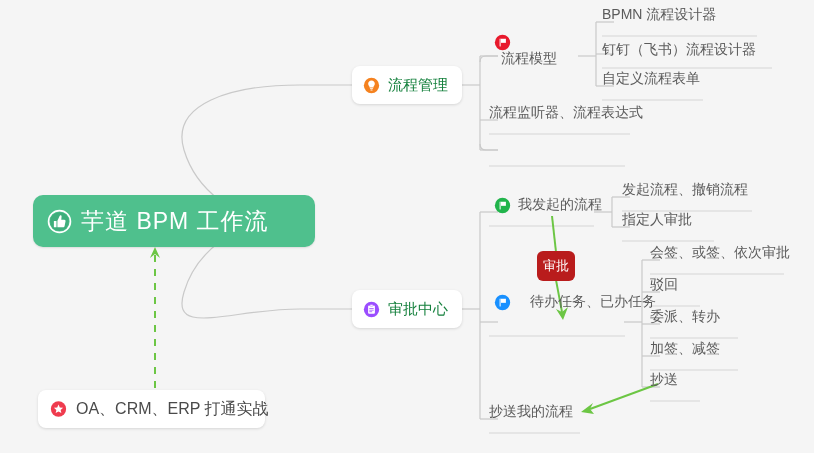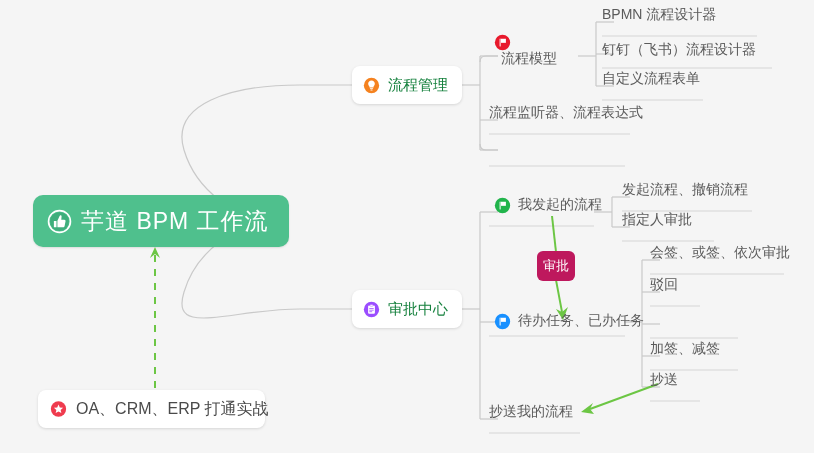--- a/index.html
+++ b/index.html
@@ -10,21 +10,21 @@
     overflow:hidden;
     position:relative;
   }
   #canvas{position:absolute;left:0;top:0;width:814px;height:453px;}
   svg.links{position:absolute;left:0;top:0;width:814px;height:453px;pointer-events:none;}
 
   .node{position:absolute;box-sizing:border-box;white-space:nowrap;display:flex;align-items:center;}
 
   
   .root{
-    left:33px;top:195px;width:256px;height:52px;
+    left:33px;top:195px;width:282px;height:52px;
     background:#4fc08d;border-radius:10px;
     box-shadow:0 1px 2px rgba(0,0,0,0.10);
     padding-left:14px;
   }
   .root .label{
     color:#ffffff;font-size:23px;letter-spacing:1px;margin-left:9px;
   }
 
   
   .branch{
@@ -46,21 +46,21 @@
   .cicon{
     width:17px;height:17px;border-radius:50%;
     display:inline-flex;align-items:center;justify-content:center;flex:0 0 auto;
   }
   .cicon.big{width:25px;height:25px;}
   .cicon svg{display:block;}
 
   
   .chip{
     position:absolute;left:537px;top:251px;width:38px;height:30px;
-    background:#be185d;border-radius:6px;
+    background:#b91c1c;border-radius:6px;
     display:flex;align-items:center;justify-content:center;
     color:#ffffff;font-size:13px;
   }
 
   
   .note{
     left:38px;top:390px;width:227px;height:38px;
     background:#ffffff;border-radius:8px;
     box-shadow:0 1px 3px rgba(0,0,0,0.13);
     padding:0 12px;
@@ -216,21 +216,21 @@
     <span class="cicon">
       <svg width="17" height="17" viewBox="0 0 20 20">
         <circle cx="10" cy="10" r="9" fill="#21b44b"></circle>
         <rect x="6.6" y="5.2" width="1.2" height="9.6" rx="0.6" fill="#ffffff"></rect>
         <path d="M8.2 5.6 L14 5.6 L14 10.4 L8.2 10.4 Z" fill="#ffffff"></path>
       </svg>
     </span>
     <span class="label">我发起的流程</span>
   </div>
 
-  <div class="node leaf icontext" style="left:494px;top:313px;">
+  <div class="node leaf icontext" style="left:494px;top:294px;gap:12px;">
     <span class="cicon">
       <svg width="17" height="17" viewBox="0 0 20 20">
         <circle cx="10" cy="10" r="9" fill="#1890ff"></circle>
         <rect x="6.6" y="5.2" width="1.2" height="9.6" rx="0.6" fill="#ffffff"></rect>
         <path d="M8.2 5.6 L14 5.6 L14 10.4 L8.2 10.4 Z" fill="#ffffff"></path>
       </svg>
     </span>
     <span class="label">待办任务、已办任务</span>
   </div>
 
@@ -244,20 +244,23 @@
   <div class="node leaf" style="left:622px;top:212px;">
     <span class="label">指定人审批</span>
   </div>
 
   <div class="node leaf" style="left:650px;top:245px;">
     <span class="label">会签、或签、依次审批</span>
   </div>
   <div class="node leaf" style="left:650px;top:277px;">
     <span class="label">驳回</span>
   </div>
+  <div class="node leaf" style="left:650px;top:309px;">
+    <span class="label">委派、转办</span>
+  </div>
   <div class="node leaf" style="left:650px;top:341px;">
     <span class="label">加签、减签</span>
   </div>
   <div class="node leaf" style="left:650px;top:372px;">
     <span class="label">抄送</span>
   </div>
 
   <div class="chip">
     <span>审批</span>
   </div>

